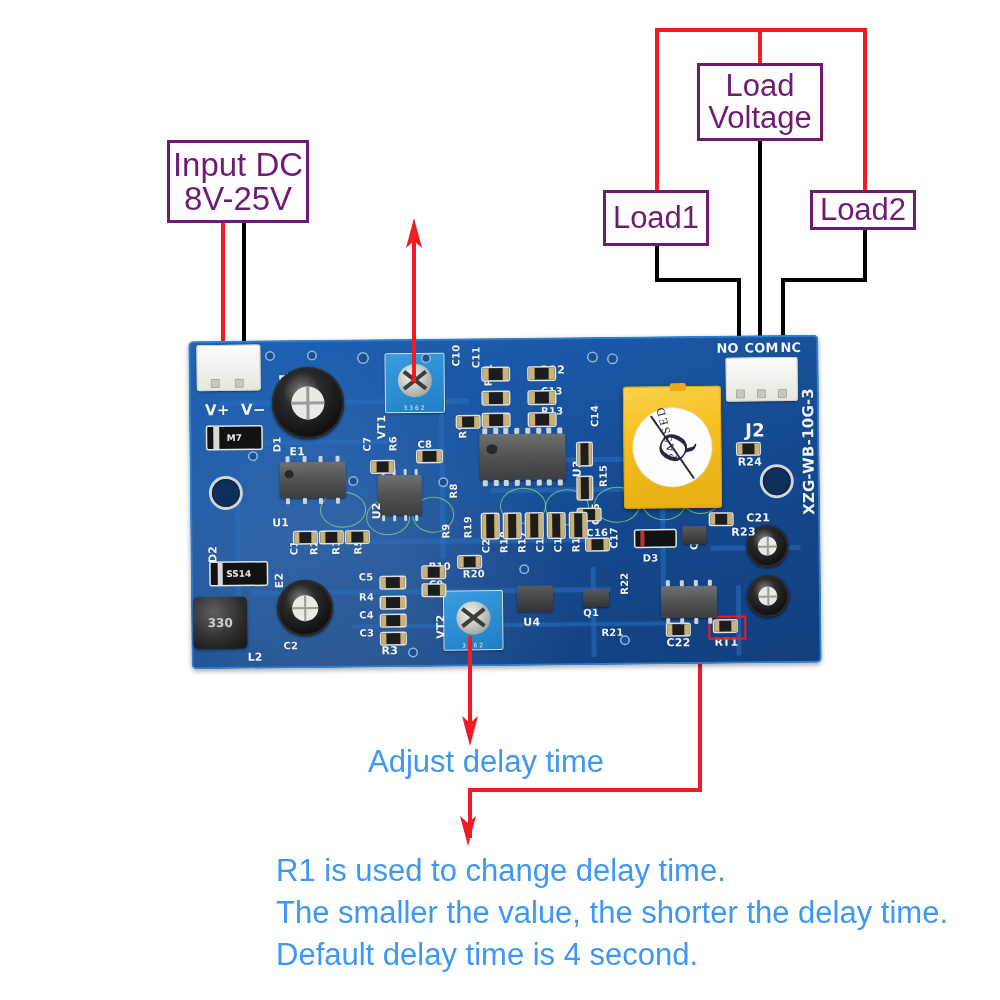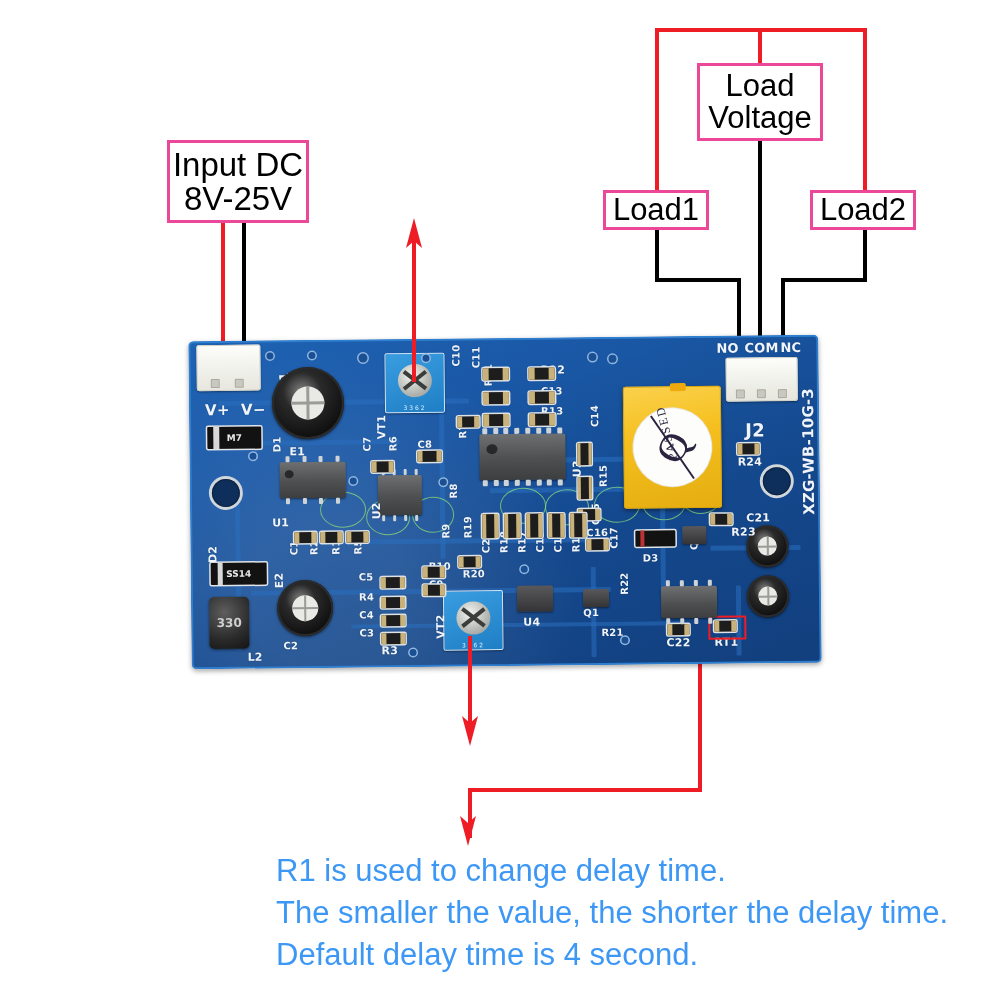--- a/index.html
+++ b/index.html
@@ -1,29 +1,29 @@
 <!DOCTYPE html>
 <html><head>
 <meta charset="utf-8">
 <style>
   html,body{margin:0;padding:0;background:#fff;}
   body{width:1000px;height:1000px;position:relative;overflow:hidden;
        font-family:"Liberation Sans", sans-serif;}
   #stage{position:absolute;inset:0;width:1000px;height:1000px;}
 
   
-  .abox{position:absolute;border:3px solid #ec4899;background:#fff;
+  .abox{position:absolute;border:3px solid #701a75;background:#fff;
         box-sizing:border-box;display:flex;flex-direction:column;
         align-items:center;justify-content:center;line-height:1.02;
-        color:#000000;}
+        color:#701a75;}
   .abox span{display:block;white-space:nowrap;}
 
   #box-input{left:167px;top:140px;width:142px;height:83px;font-size:33px;}
   #box-loadvolt{left:697px;top:63px;width:126px;height:78px;font-size:31px;}
-  #box-load1{left:603px;top:190px;width:106px;height:40px;font-size:31px;}
+  #box-load1{left:603px;top:190px;width:106px;height:56px;font-size:31px;}
   #box-load2{left:810px;top:190px;width:106px;height:40px;font-size:31px;}
 
   
   .blabel{position:absolute;color:#3c97f5;white-space:nowrap;}
   #lbl-adjust-distance{left:333px;top:185px;font-size:31px;}
   #lbl-adjust-delay{left:368px;top:744px;font-size:31px;}
   #note-block{position:absolute;left:276px;top:850px;color:#3c97f5;
               font-size:31px;line-height:1.35;white-space:nowrap;}
 
   
@@ -303,21 +303,21 @@
       <div class="res" style="left:523px;top:285px;width:22px;height:11px;"></div>
       <div class="mark" style="left:517px;top:280px;width:34px;height:20px;"></div>
 
       <div class="silk v" style="left:610px;top:180px;font-size:15px;">XZG-WB-10G-3</div>
 
       <div class="diode" style="left:20px;top:222px;width:56px;height:22px;">
         <div class="band"></div>
           <div class="lbl">SS14</div>
       </div>
       <div class="silk v" style="left:16px;top:222px;font-size:11px;">D2</div>
-      <div class="ind" style="left:18px;top:256px;width:40px;height:52px;">330</div>
+      <div class="ind" style="left:2px;top:256px;width:54px;height:52px;">330</div>
       <div class="silk" style="left:22px;top:310px;font-size:11px;padding-left:34px;">L2</div>
       <div class="ecap" style="left:86px;top:240px;width:56px;height:56px;">
           <div class="top"></div>
         </div>
       <div class="silk v" style="left:82px;top:248px;font-size:11px;">E2</div>
       <div class="silk" style="left:92px;top:300px;font-size:10px;">C2</div>
 
       <div class="silk v" style="left:98px;top:215px;font-size:10px;">C1</div>
       <div class="silk v" style="left:118px;top:215px;font-size:10px;">R2</div>
       <div class="silk v" style="left:140px;top:215px;font-size:10px;">R1</div>
@@ -442,20 +442,21 @@
   </div>
 
   <div class="abox" id="box-load1">
     <span>Load1</span>
   </div>
 
   <div class="abox" id="box-load2">
     <span>Load2</span>
   </div>
 
+  <div class="blabel" id="lbl-adjust-delay">Adjust delay time</div>
 
   <div id="note-block">
     <div>R1 is used to change delay time.</div>
     <div>The smaller the value, the shorter the delay time.</div>
     <div>Default delay time is 4 second.</div>
   </div>
 
   <svg id="arrows" viewBox="0 0 1000 1000">
 
     <g>

